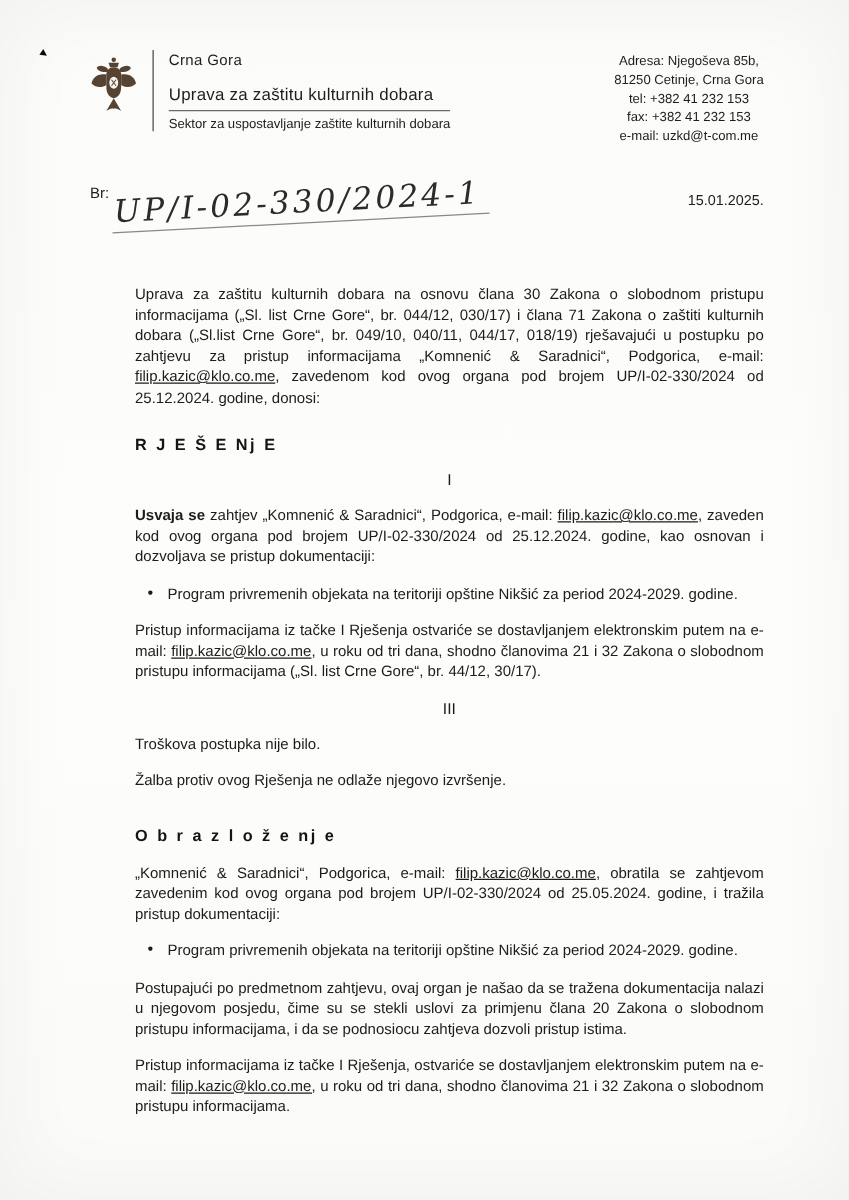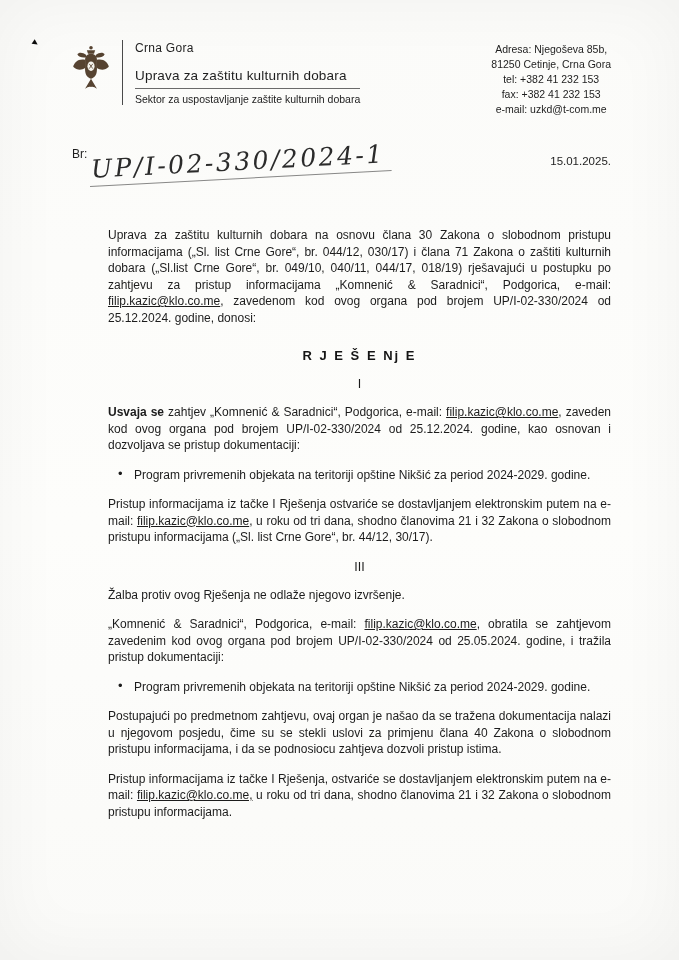--- a/index.html
+++ b/index.html
@@ -44,21 +44,21 @@
     border-bottom: 1px solid rgba(40,40,40,0.55);
     padding: 0 6px 2px 2px;
   }
   .date { font-size: 11.5px; margin-top: 8px; }
 
   
   .doc-body { margin-top: 40px; margin-left: 36px; }
   .p { font-size: 12px; line-height: 16.5px; text-align: justify; margin-bottom: 13px; color: #1c1c1c; }
   .bullet { position: relative; padding-left: 26px; text-align: left; }
   .bullet .dot { position: absolute; left: 10px; top: -1px; font-size: 13px; }
-  .title { text-align: center; font-weight: bold; font-size: 13px; letter-spacing: 2px; margin: 22px 0 14px; color: #141414; }
+  .title { font-weight: bold; font-size: 13px; letter-spacing: 2px; margin: 22px 0 14px; color: #141414; }
   .numeral { text-align: center; font-size: 12.5px; margin: 14px 0 13px; color: #1a1a1a; }
   .b { font-weight: bold; }
   .u { text-decoration: underline; }
   .title-obr { margin-top: 28px; }
 </style>
 </head>
 <body>
 
 <div class="page">
 
@@ -110,25 +110,27 @@
 
     <div class="title">R J E Š E Nj E</div>
 
     <div class="numeral">I</div>
     <p class="p"><span class="b">Usvaja se</span><span> zahtjev „Komnenić &amp; Saradnici“, Podgorica, e-mail: </span><span class="u">filip.kazic@klo.co.me</span><span>, zaveden kod ovog organa pod brojem UP/I-02-330/2024 od 25.12.2024. godine, kao osnovan i dozvoljava se pristup dokumentaciji:</span></p>
     <p class="p bullet"><span class="dot">•</span><span>Program privremenih objekata na teritoriji opštine Nikšić za period 2024-2029. godine.</span></p>
 
     <p class="p"><span>Pristup informacijama iz tačke I Rješenja ostvariće se dostavljanjem elektronskim putem na e-mail: </span><span class="u">filip.kazic@klo.co.me</span><span>, u roku od tri dana, shodno članovima 21 i 32 Zakona o slobodnom pristupu informacijama („Sl. list Crne Gore“, br. 44/12, 30/17).</span></p>
 
     <div class="numeral">III</div>
+    <p class="p">Troškova postupka nije bilo.</p>
 
     <p class="p">Žalba protiv ovog Rješenja ne odlaže njegovo izvršenje.</p>
 
+    <div class="title title-obr">O b r a z l o ž e nj e</div>
 
     <p class="p"><span>„Komnenić &amp; Saradnici“, Podgorica, e-mail: </span><span class="u">filip.kazic@klo.co.me</span><span>, obratila se zahtjevom zavedenim kod ovog organa pod brojem UP/I-02-330/2024 od 25.05.2024. godine, i tražila pristup dokumentaciji:</span></p>
     <p class="p bullet"><span class="dot">•</span><span>Program privremenih objekata na teritoriji opštine Nikšić za period 2024-2029. godine.</span></p>
 
-    <p class="p">Postupajući po predmetnom zahtjevu, ovaj organ je našao da se tražena dokumentacija nalazi u njegovom posjedu, čime su se stekli uslovi za primjenu člana 40 Zakona o slobodnom pristupu informacijama, i da se podnosiocu zahtjeva dozvoli pristup istima.</p>
+    <p class="p">Postupajući po predmetnom zahtjevu, ovaj organ je našao da se tražena dokumentacija nalazi u njegovom posjedu, čime su se stekli uslovi za primjenu člana 20 Zakona o slobodnom pristupu informacijama, i da se podnosiocu zahtjeva dozvoli pristup istima.</p>
 
     <p class="p"><span>Pristup informacijama iz tačke I Rješenja, ostvariće se dostavljanjem elektronskim putem na e-mail: </span><span class="u">filip.kazic@klo.co.me,</span><span> u roku od tri dana, shodno članovima 21 i 32 Zakona o slobodnom pristupu informacijama.</span></p>
 
   </div>
 </div>
 
 </body></html>

